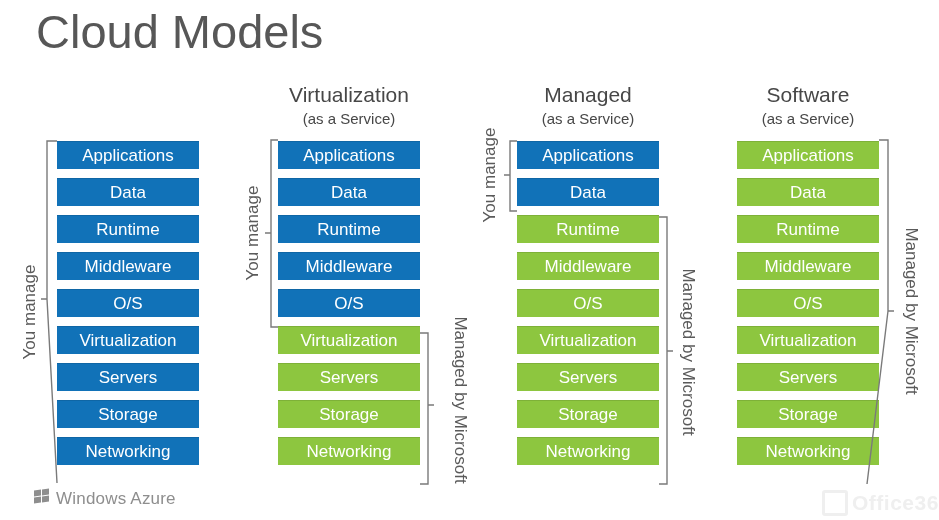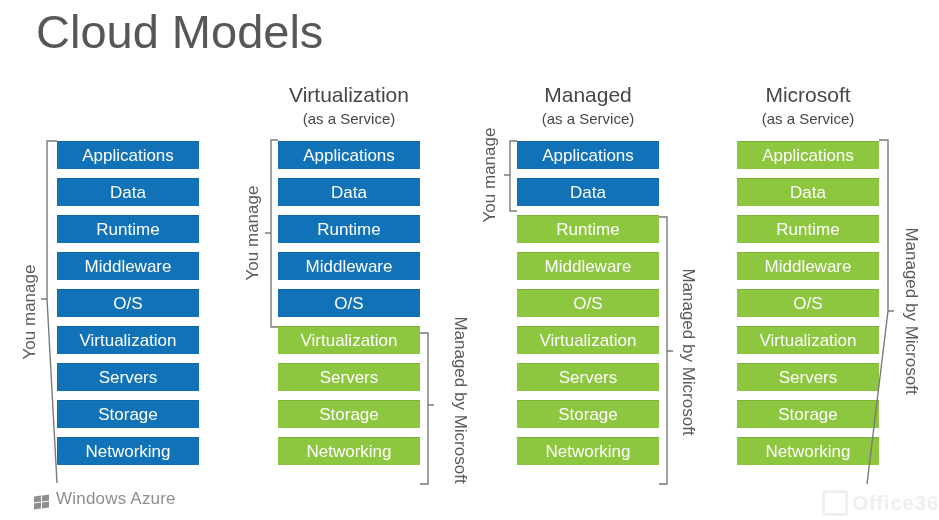--- a/index.html
+++ b/index.html
@@ -24,21 +24,21 @@
 
   .brackets{position:absolute;left:0;top:0;width:939px;height:520px;pointer-events:none;}
   .brackets path{fill:none;stroke-width:1.4px;}
 
   .vlabel{
     position:absolute;font-size:17px;color:#5a5a5a;white-space:nowrap;
     transform:translate(-50%,-50%) rotate(-90deg);
   }
   .vlabel.cw{transform:translate(-50%,-50%) rotate(90deg);}
 
-  .azure-logo{position:absolute;left:34px;top:489px;display:flex;align-items:flex-end;color:#8e8e8e;}
+  .azure-logo{position:absolute;left:34px;top:489px;display:flex;align-items:flex-start;color:#8e8e8e;}
   .azure-logo .brand{font-size:17px;margin-left:6px;letter-spacing:0.2px;}
   .winflag{position:relative;width:16px;height:14px;flex:0 0 auto;}
   .winflag i{position:absolute;background:#8e8e8e;width:7px;height:6px;transform:skewY(-8deg);}
   .winflag i:nth-child(1){left:0;top:1px;}
   .winflag i:nth-child(2){left:8px;top:0;}
   .winflag i:nth-child(3){left:0;top:8px;}
   .winflag i:nth-child(4){left:8px;top:7px;}
 
   .watermark{
     position:absolute;left:822px;top:490px;display:flex;align-items:center;
@@ -60,21 +60,21 @@
   </div>
   <div class="col-header" style="left:238px">
     <div class="t" style="color: rgb(71, 71, 71);">Virtualization</div>
     <div class="s" style="color: rgb(71, 71, 71);">(as a Service)</div>
   </div>
   <div class="col-header" style="left:477px">
     <div class="t" style="color: rgb(71, 71, 71);">Managed</div>
     <div class="s" style="color: rgb(71, 71, 71);">(as a Service)</div>
   </div>
   <div class="col-header" style="left:697px">
-    <div class="t" style="color: rgb(71, 71, 71);">Microsoft</div>
+    <div class="t" style="color: rgb(71, 71, 71);">Software</div>
     <div class="s" style="color: rgb(71, 71, 71);">(as a Service)</div>
   </div>
 
   <div class="stack" style="left:57px">
       <div class="layer-box" style="background: rgb(17, 114, 184); color: rgb(255, 255, 255);">Applications</div>
       <div class="layer-box" style="background: rgb(17, 114, 184); color: rgb(255, 255, 255);">Data</div>
       <div class="layer-box" style="background: rgb(17, 114, 184); color: rgb(255, 255, 255);">Runtime</div>
       <div class="layer-box" style="background: rgb(17, 114, 184); color: rgb(255, 255, 255);">Middleware</div>
       <div class="layer-box" style="background: rgb(17, 114, 184); color: rgb(255, 255, 255);">O/S</div>
       <div class="layer-box" style="background: rgb(17, 114, 184); color: rgb(255, 255, 255);">Virtualization</div>

